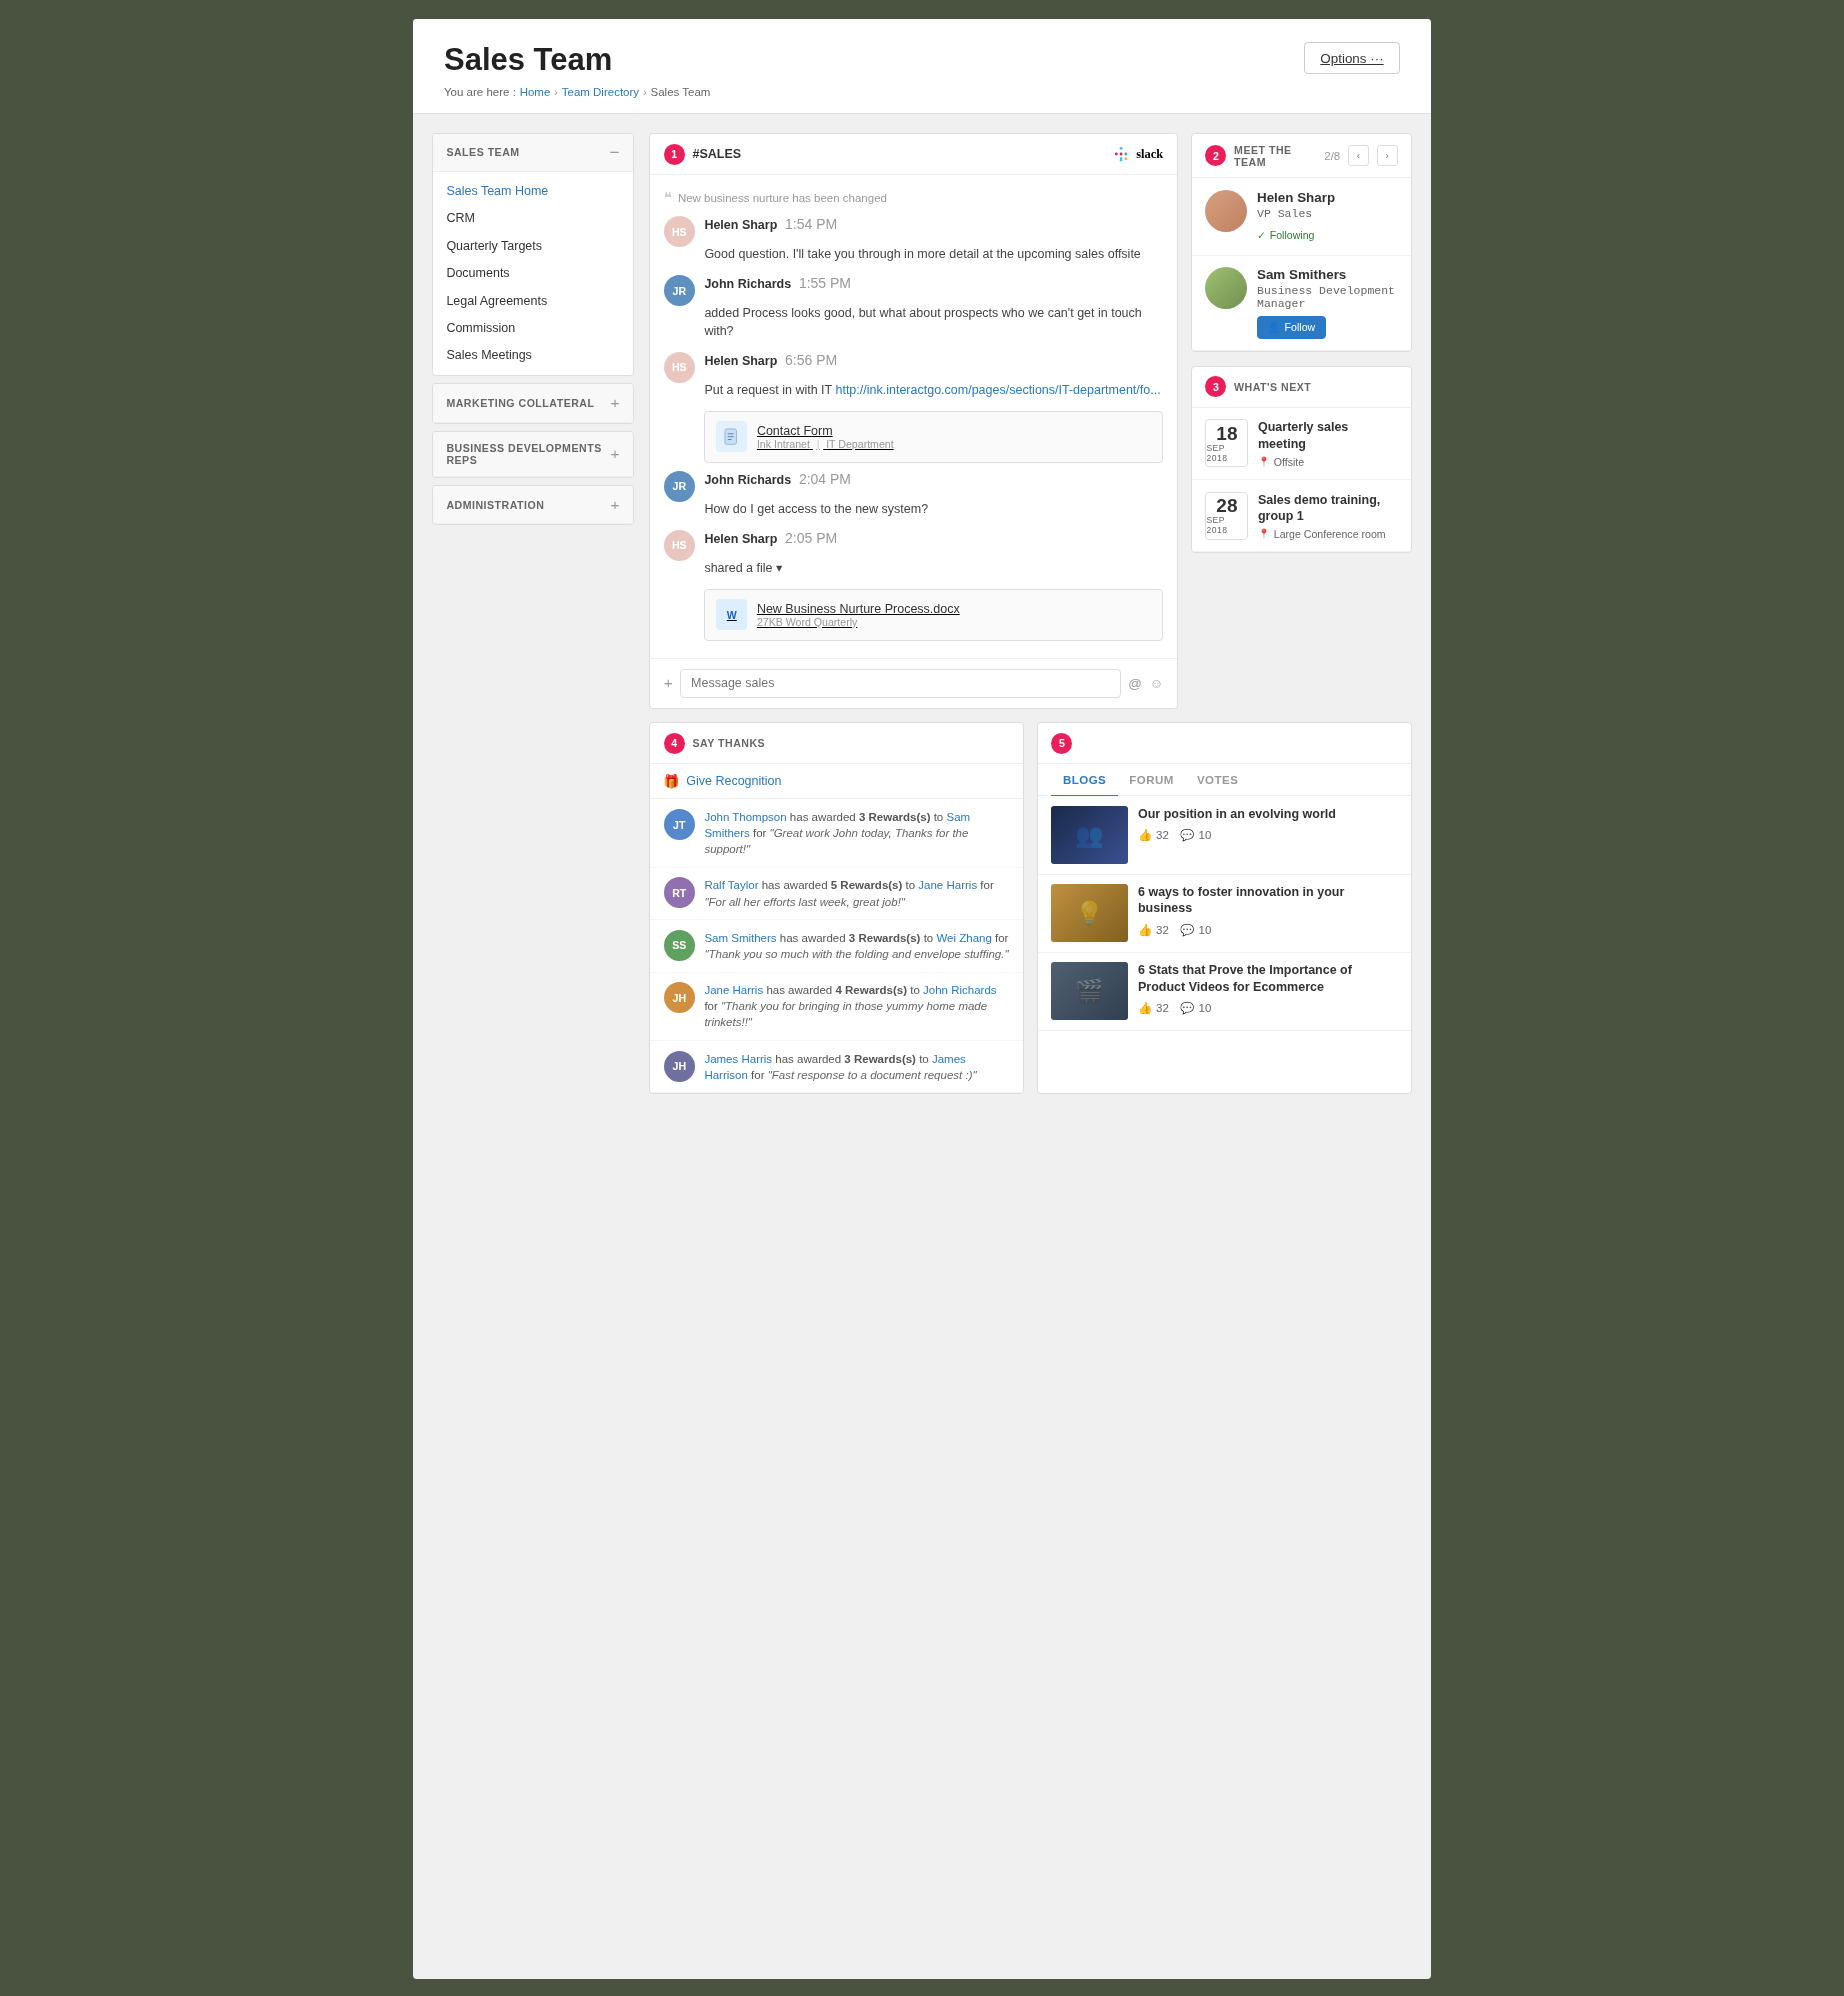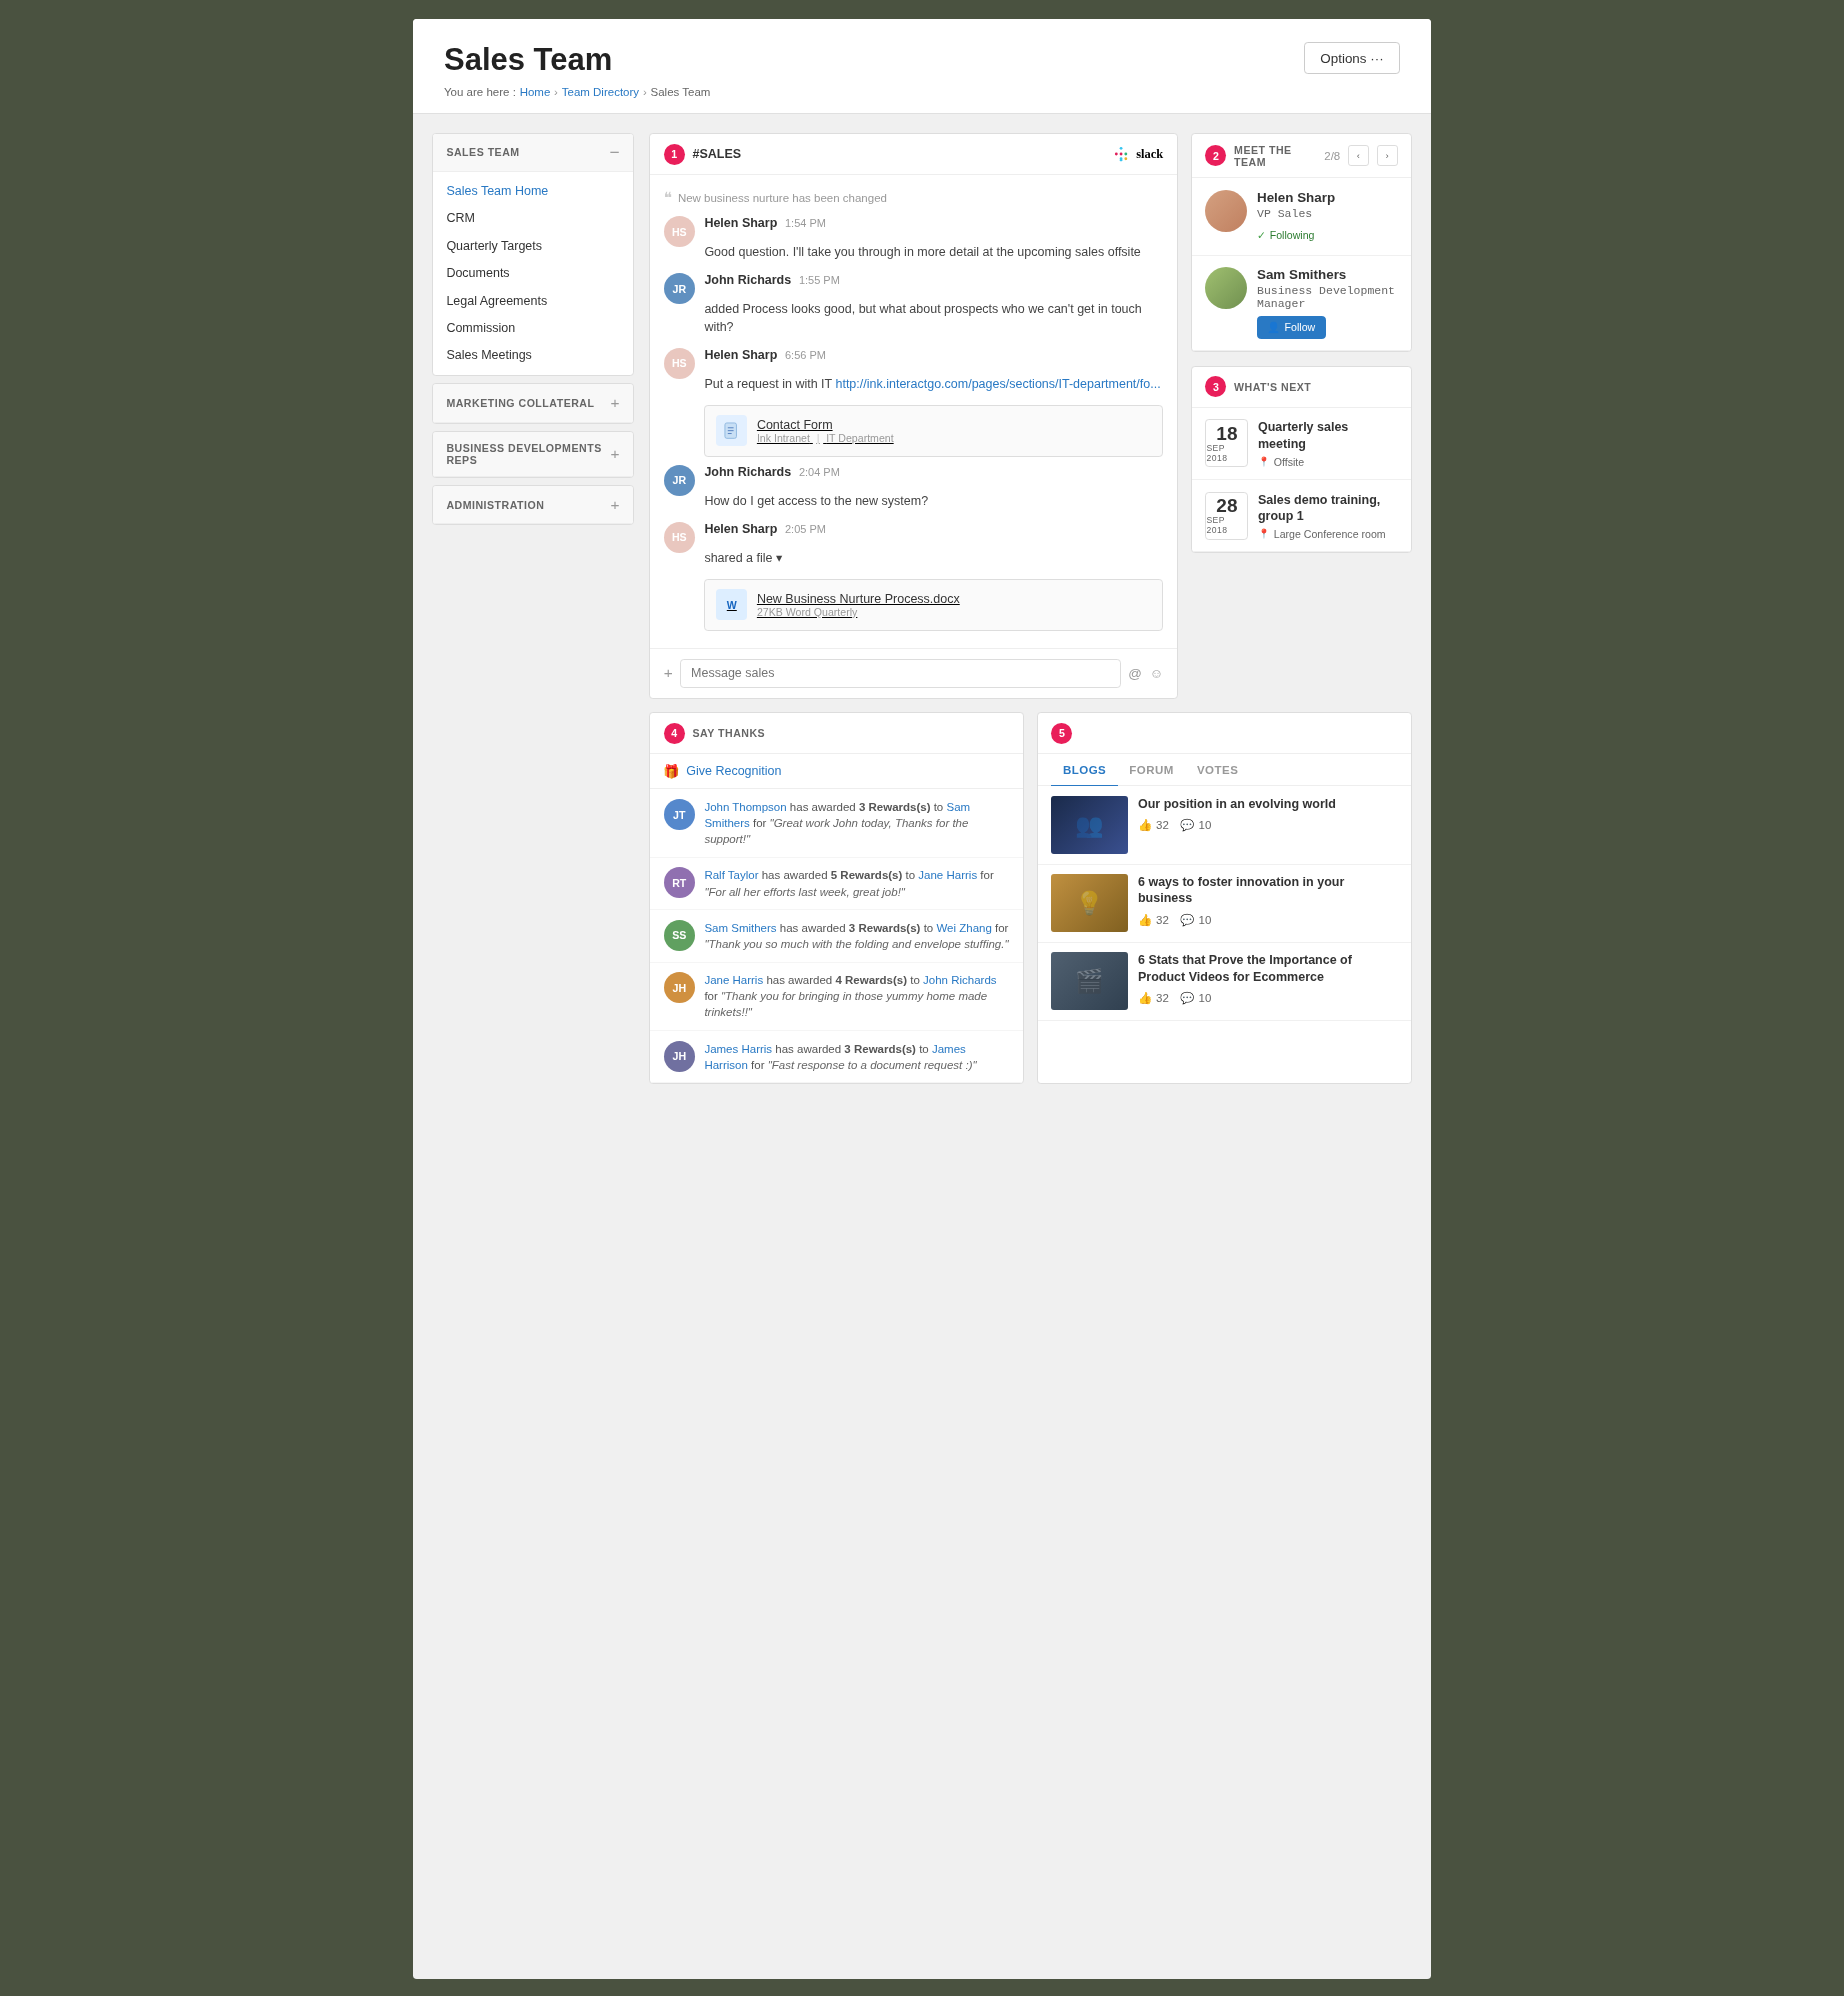--- a/index.html
+++ b/index.html
@@ -3,21 +3,21 @@
   <meta charset="utf-8">
   <style>
     * { box-sizing: border-box; margin: 0; padding: 0; }
     body { font-family: -apple-system, BlinkMacSystemFont, 'Segoe UI', Arial, sans-serif; background: #4a5240; display: flex; justify-content: center; padding: 19px; }
     .page-wrapper { background: #f0f0f0; width: 1018px; min-height: 1960px; border-radius: 3.8px; overflow: hidden; }
     
     
     .header { background: white; padding: 23px 31px 15.4px; border-bottom: 1px solid #e0e0e0; }
     .header-top { display: flex; justify-content: space-between; align-items: flex-start; margin-bottom: 7.7px; }
     .page-title { font-size: 31px; font-weight: 700; color: #222; }
-    .options-btn { border: 1px solid #ccc; border-radius: 3.8px; padding: 7.7px 15.4px; background: white; cursor: pointer; font-size: 13.4px; color: #333; display: flex; align-items: center; gap: 5.8px; }
+    .options-btn { border: 1px solid #ccc; border-radius: 3.8px; padding: 7.7px 15.4px; background: white; cursor: pointer; font-size: 13.4px; color: #333; display: flex; align-items: center; gap: 5.8px; text-decoration: underline; }
     .breadcrumb { font-size: 11.5px; color: #666; display: flex; align-items: center; gap: 3.8px; }
     .breadcrumb a { color: #2979c4; text-decoration: none; }
     .breadcrumb-sep { color: #999; }
 
     
     .main-layout { display: flex; padding: 19px; gap: 15.4px; }
     
     
     .sidebar { width: 202px; flex-shrink: 0; }
     .sidebar-section { background: white; border: 1px solid #ddd; border-radius: 3.8px; margin-bottom: 7.7px; overflow: hidden; }
@@ -47,21 +47,21 @@
     
     .slack-messages { padding: 9.6px 13.4px; }
     .system-msg { font-size: 11.5px; color: #999; padding: 3.8px 0 9.6px; display: flex; align-items: center; gap: 5.8px; }
     .quote-icon { font-size: 15.4px; color: #ccc; }
     
     .chat-msg { display: flex; align-items: flex-start; gap: 9.6px; margin-bottom: 11.5px; }
     .chat-avatar { width: 31px; height: 31px; border-radius: 50%; flex-shrink: 0; display: flex; align-items: center; justify-content: center; font-size: 10.6px; font-weight: 600; color: white; }
     .chat-content { flex: 1; }
     .chat-meta { display: flex; align-items: baseline; gap: 7.7px; margin-bottom: 1.9px; }
     .chat-name { font-size: 12.5px; font-weight: 600; color: #333; }
-    .chat-time { font-size: 11px; color: #999; }
+    .chat-time { font-size: 14px; color: #999; }
     .chat-text { font-size: 12.5px; color: #444; line-height: 1.4; margin-top: 14px; }
     .chat-link { color: #2979c4; text-decoration: none; font-size: 12.5px; }
     
     .attachment-card { border: 1px solid #ddd; border-radius: 3.8px; padding: 9.6px 11.5px; display: flex; align-items: center; gap: 9.6px; margin: 7.7px 0 7.7px 40px; background: #fafafa; text-decoration: underline; }
     .attachment-icon { width: 31px; height: 31px; border-radius: 3.8px; background: #e3f0ff; display: flex; align-items: center; justify-content: center; font-size: 13.4px; color: #2979c4; flex-shrink: 0; }
     .attachment-icon.word { background: #ddeeff; color: #1565c0; }
     .attachment-title { font-size: 12.5px; font-weight: 500; color: #333; }
     .attachment-subtitle { font-size: 10.6px; color: #999; }
     .attachment-sep { color: #ccc; margin: 0 3.8px; }
     

